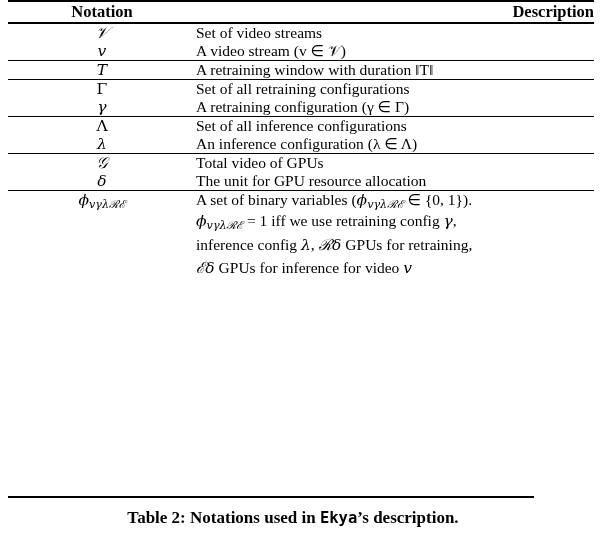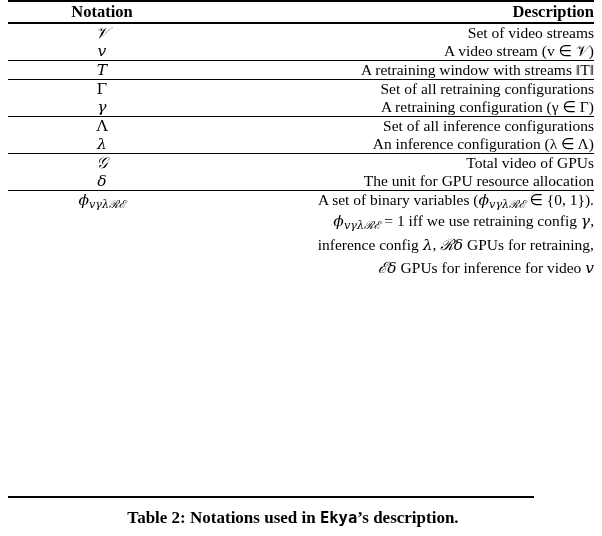--- a/index.html
+++ b/index.html
@@ -49,21 +49,21 @@
     width: 188px;
     text-align: center;
     padding-right: 10px;
   }
   .cell-notation {
     text-align: center;
     padding: 3px 10px 3px 0;
     white-space: nowrap;
   }
   .cell-desc {
-    text-align: right;
+    text-align: left;
     padding: 3px 0 3px 4px;
   }
   .cell-desc .line2 {
     display: block;
     padding-top: 1px;
   }
   .math {
     font-family: "DejaVu Serif", serif;
     font-style: italic;
   }
@@ -121,21 +121,21 @@
         <td class="cell-desc">Set of video streams</td>
       </tr>
 
       <tr>
         <td class="cell-notation math">v</td>
         <td class="cell-desc">A video stream (v ∈ 𝒱)</td>
       </tr>
 
       <tr class="rule-thin">
         <td class="cell-notation math">T</td>
-        <td class="cell-desc">A retraining window with streams ‖T‖</td>
+        <td class="cell-desc">A retraining window with duration ‖T‖</td>
       </tr>
 
       <tr class="rule-thin">
         <td class="cell-notation math up">Γ</td>
         <td class="cell-desc">Set of all retraining configurations</td>
       </tr>
 
       <tr>
         <td class="cell-notation math">γ</td>
         <td class="cell-desc">A retraining configuration (γ ∈ Γ)</td>

